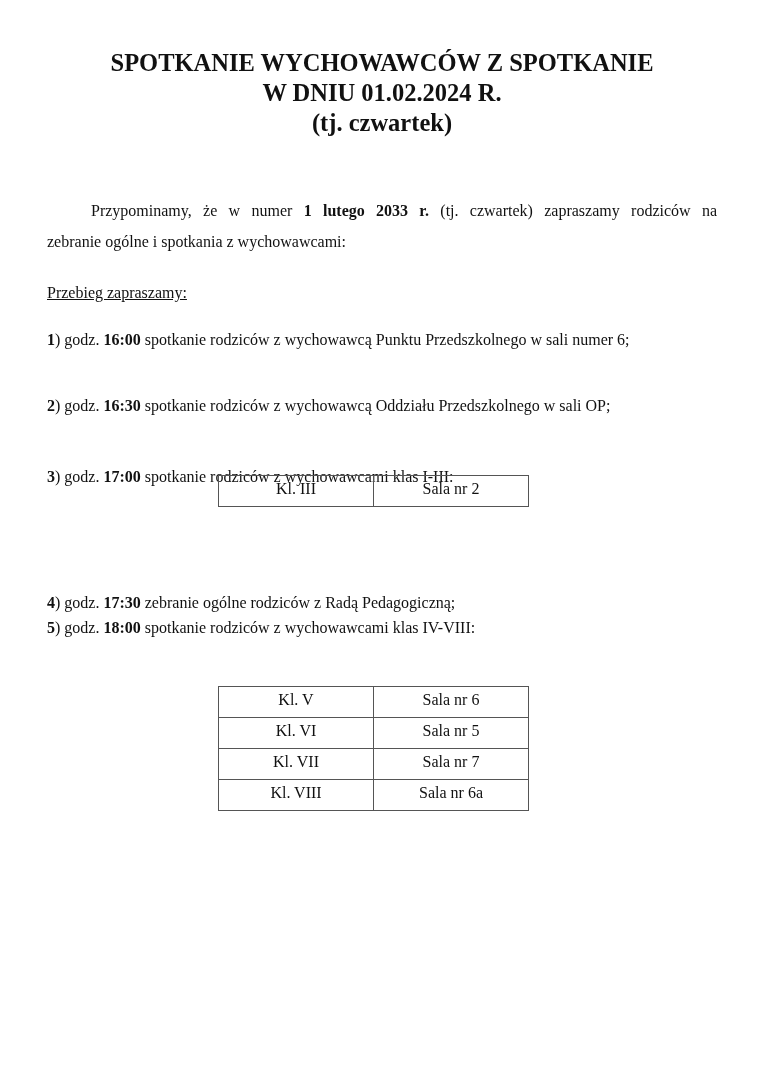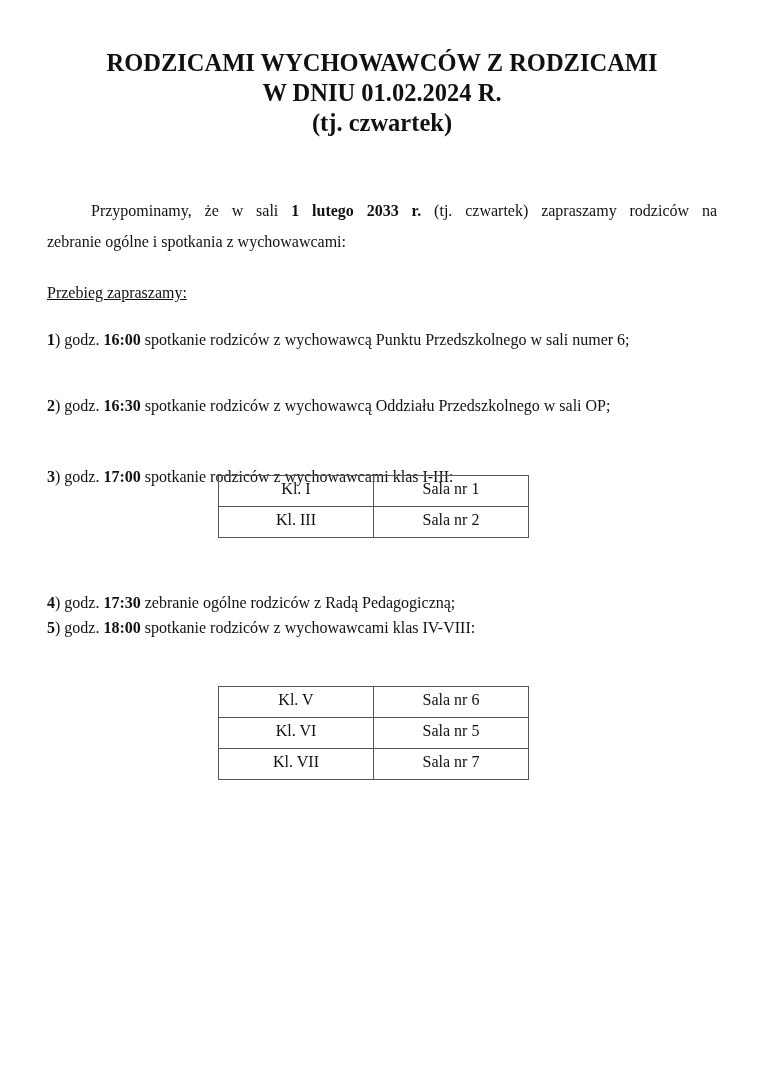--- a/index.html
+++ b/index.html
@@ -16,39 +16,35 @@
   .i4 { top: 593px; } .i5 { top: 618px; }
   b { font-weight: bold; }
   table { position: absolute; left: 218px; width: 311px; border-collapse: collapse; font-size: 16px; }
   td { border: 1px solid #555; height: 30px; padding: 0; text-align: center; vertical-align: top; line-height: 26px; width: 50%; }
   .tbl1 { top: 475px; }
   .tbl2 { top: 686px; }
 </style>
 </head>
 <body>
 
-<div class="title t1">RODZICAMI WYCHOWAWCÓW Z RODZICAMI</div>
+<div class="title t1">SPOTKANIE WYCHOWAWCÓW Z SPOTKANIE</div>
 <div class="title t2">W DNIU 01.02.2024 R.</div>
 <div class="title t3">(tj. czwartek)</div>
 
-<div class="line para1"><span>Przypominamy, że w sali </span><b>1 lutego 2033 r.</b><span> (tj. czwartek) zapraszamy rodziców na</span></div>
+<div class="line para1"><span>Przypominamy, że w numer </span><b>1 lutego 2033 r.</b><span> (tj. czwartek) zapraszamy rodziców na</span></div>
 <div class="line para2">zebranie ogólne i  spotkania z wychowawcami:</div>
 
 <div class="line heading">Przebieg zapraszamy:</div>
 
 <div class="line i1"><b>1</b><span>) godz. </span><b>16:00</b><span> spotkanie rodziców z wychowawcą Punktu Przedszkolnego w sali numer 6;</span></div>
 <div class="line i2"><b>2</b><span>) godz. </span><b>16:30</b><span> spotkanie rodziców z wychowawcą Oddziału Przedszkolnego w sali OP;</span></div>
 <div class="line i3"><b>3</b><span>) godz. </span><b>17:00</b><span> spotkanie rodziców z wychowawcami klas I-III:</span></div>
 
 <table class="tbl1">
   <tbody>
-      <tr>
-        <td>Kl. I</td>
-        <td>Sala nr 1</td>
-      </tr>
   <tr>
         <td>Kl. III</td>
         <td>Sala nr 2</td>
       </tr>
 </tbody>
   </table>
 
 <div class="line i4"><b>4</b><span>) godz. </span><b>17:30</b><span> zebranie ogólne rodziców z Radą Pedagogiczną;</span></div>
 <div class="line i5"><b>5</b><span>) godz. </span><b>18:00</b><span> spotkanie rodziców z wychowawcami klas IV-VIII:</span></div>
 
@@ -59,14 +55,18 @@
         <td>Sala nr 6</td>
       </tr>
   <tr>
         <td>Kl. VI</td>
         <td>Sala nr 5</td>
       </tr>
   <tr>
         <td>Kl. VII</td>
         <td>Sala nr 7</td>
       </tr>
+  <tr>
+        <td>Kl. VIII</td>
+        <td>Sala nr 6a</td>
+      </tr>
 </tbody>
   </table>
 
 </body></html>

